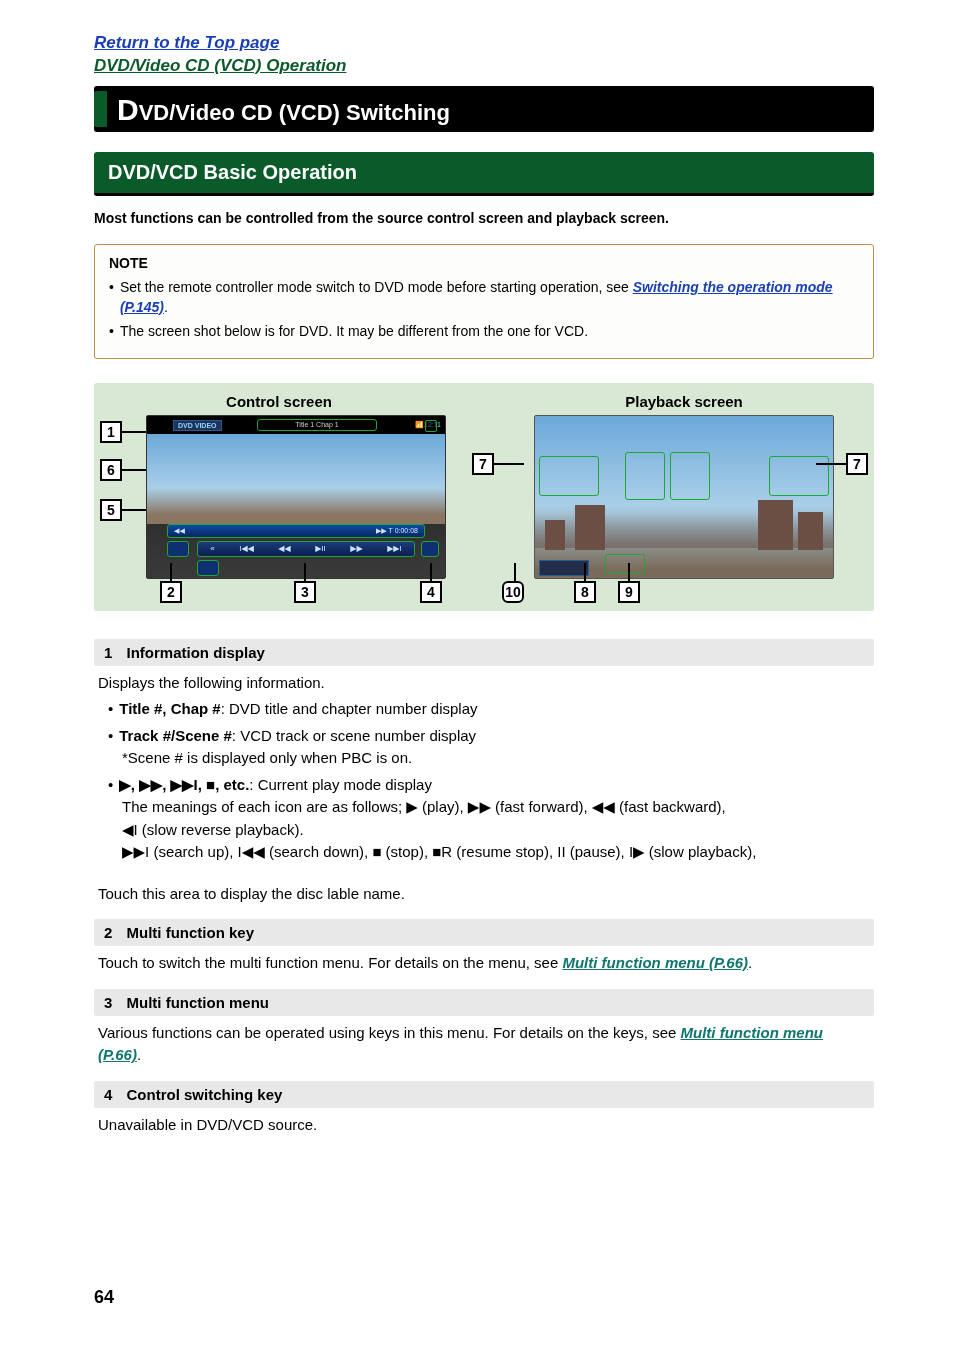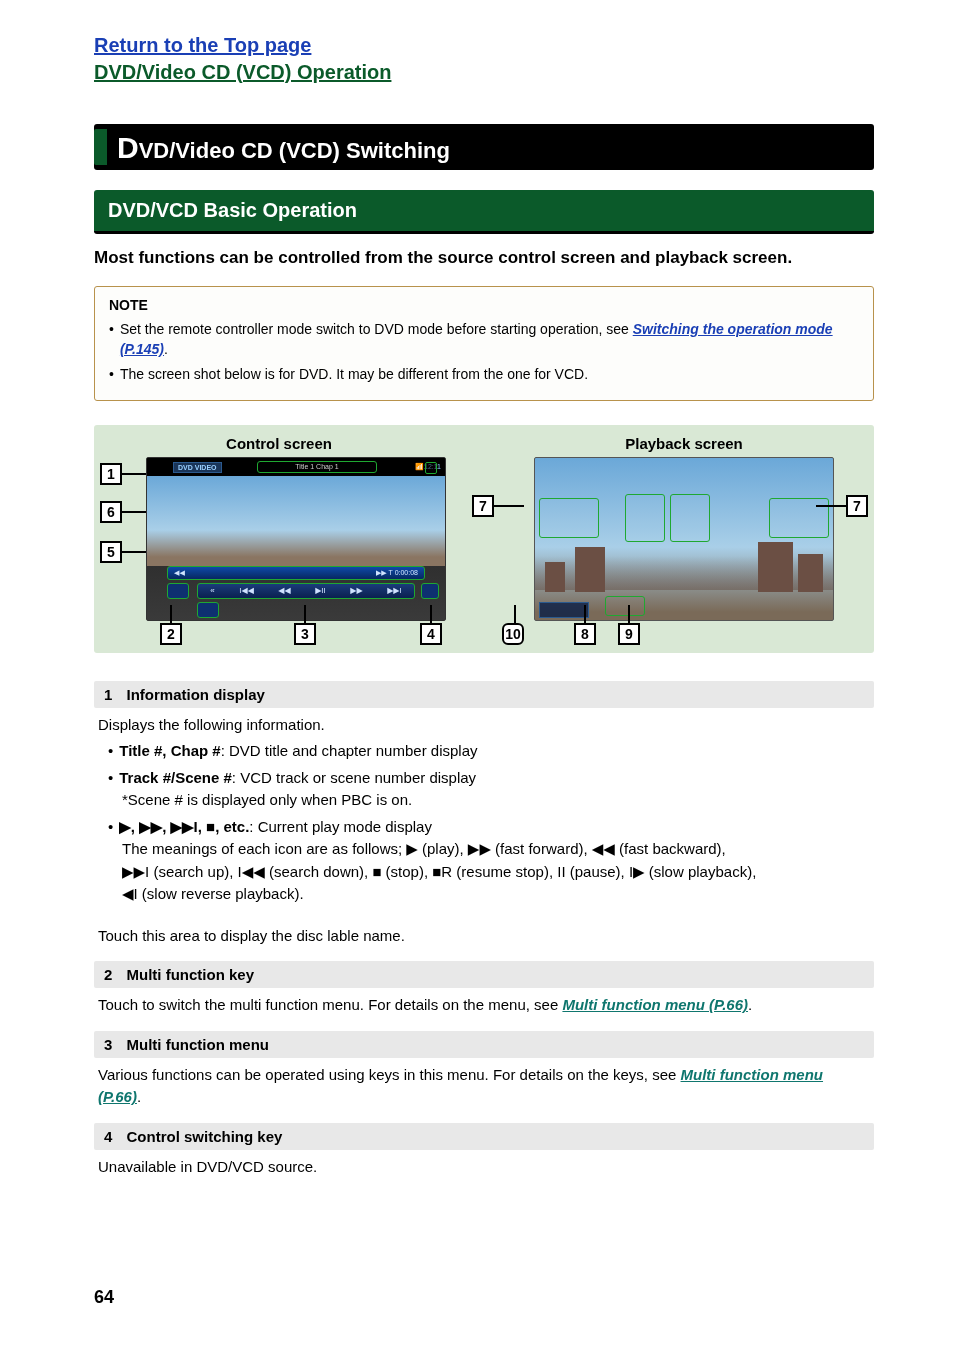--- a/index.html
+++ b/index.html
@@ -8,23 +8,24 @@
     background: #fff;
     width: 954px;
     min-height: 1354px;
     position: relative;
     color: #000;
   }
   .page {
     padding: 32px 80px 0 94px;
   }
   .top-links {
-    font-size: 20px;
-    font-weight: bold;
-    margin-bottom: 38px;
+    font-size: 17px;
+    font-weight: bold;
+    font-style: italic;
+    margin-bottom: 8px;
     line-height: 1.35;
   }
   .top-link-1 { color: #1a3fb5; text-decoration: underline; }
   .top-link-2 { color: #0b5a2a; text-decoration: underline; }
 
   
   .main-title-bar {
     background: #000;
     border-radius: 3px;
     padding: 5px 0 5px 0;
@@ -53,21 +54,21 @@
     color: #fff;
     font-weight: bold;
     font-size: 20px;
     padding: 9px 14px;
     border-radius: 3px;
     margin-bottom: 14px;
     border-bottom: 3px solid #000;
   }
 
   .intro-text {
-    font-size: 17px;
+    font-size: 14px;
     font-weight: bold;
     margin-bottom: 18px;
   }
 
   
   .note-box {
     border: 1px solid #b8924c;
     border-radius: 3px;
     background: #fdfdfb;
     padding: 10px 14px 12px 14px;
@@ -360,22 +361,22 @@
         <span><span class="icon-txt">Track #/Scene #</span><span>: VCD track or scene number display</span></span>
       </div>
       <div class="sub-indent">*Scene # is displayed only when PBC is on.</div>
       <div class="bul">
         <span class="dot">•</span>
         <span><span class="icon-txt">▶, ▶▶, ▶▶I, ■, etc.</span><span>: Current play mode display</span></span>
       </div>
       <div class="sub-indent">
         <span>The meanings of each icon are as follows; </span><span>▶ (play), ▶▶ (fast forward), ◀◀ (fast backward),</span>
       </div>
+      <div class="sub-indent">◀I (slow reverse playback).</div>
       <div class="sub-indent">▶▶I (search up), I◀◀ (search down), ■ (stop), ■R (resume stop), II (pause), I▶ (slow playback),</div>
-      <div class="sub-indent">◀I (slow reverse playback).</div>
       <div style="margin-top:19px;">Touch this area to display the disc lable name.</div>
     </div>
   </div>
 
   <div class="def-block">
     <div class="def-head">
       <span class="num">2</span>
       <span>Multi function key</span>
     </div>
     <div class="def-body">

